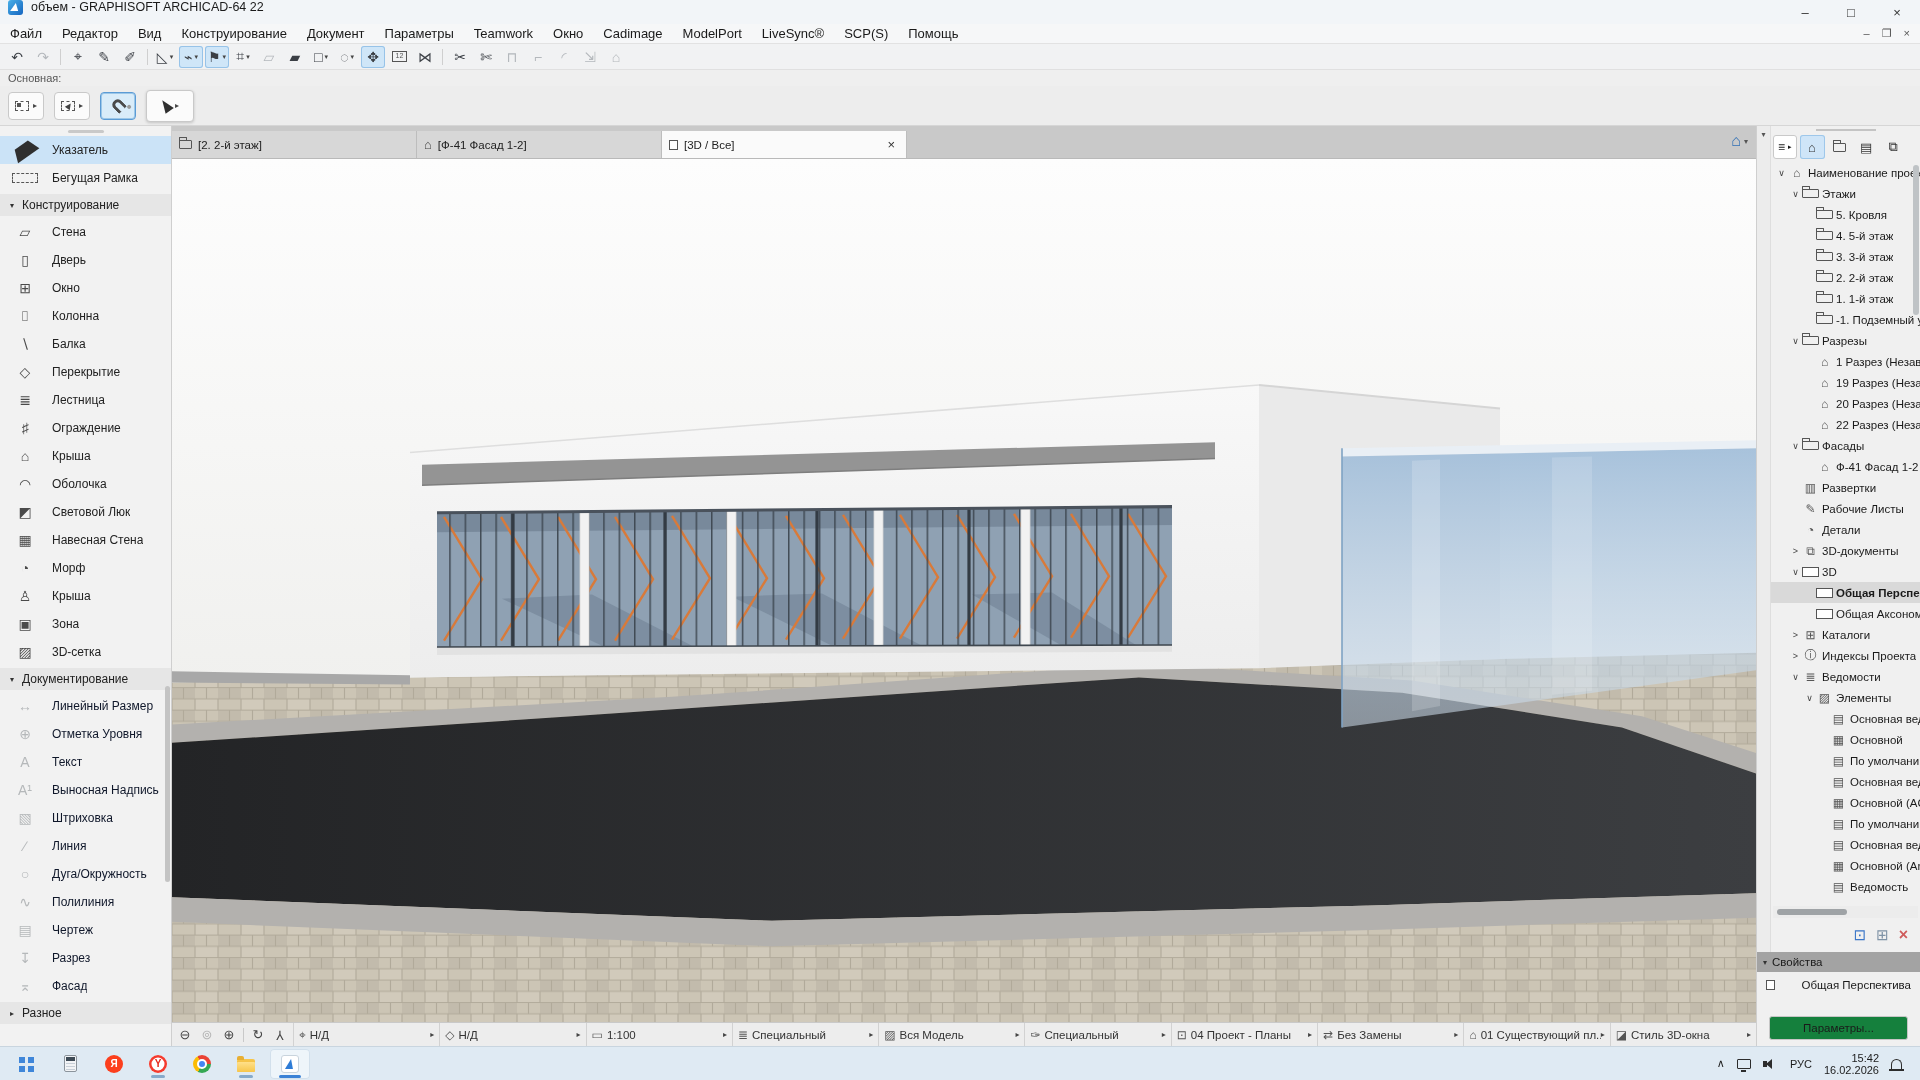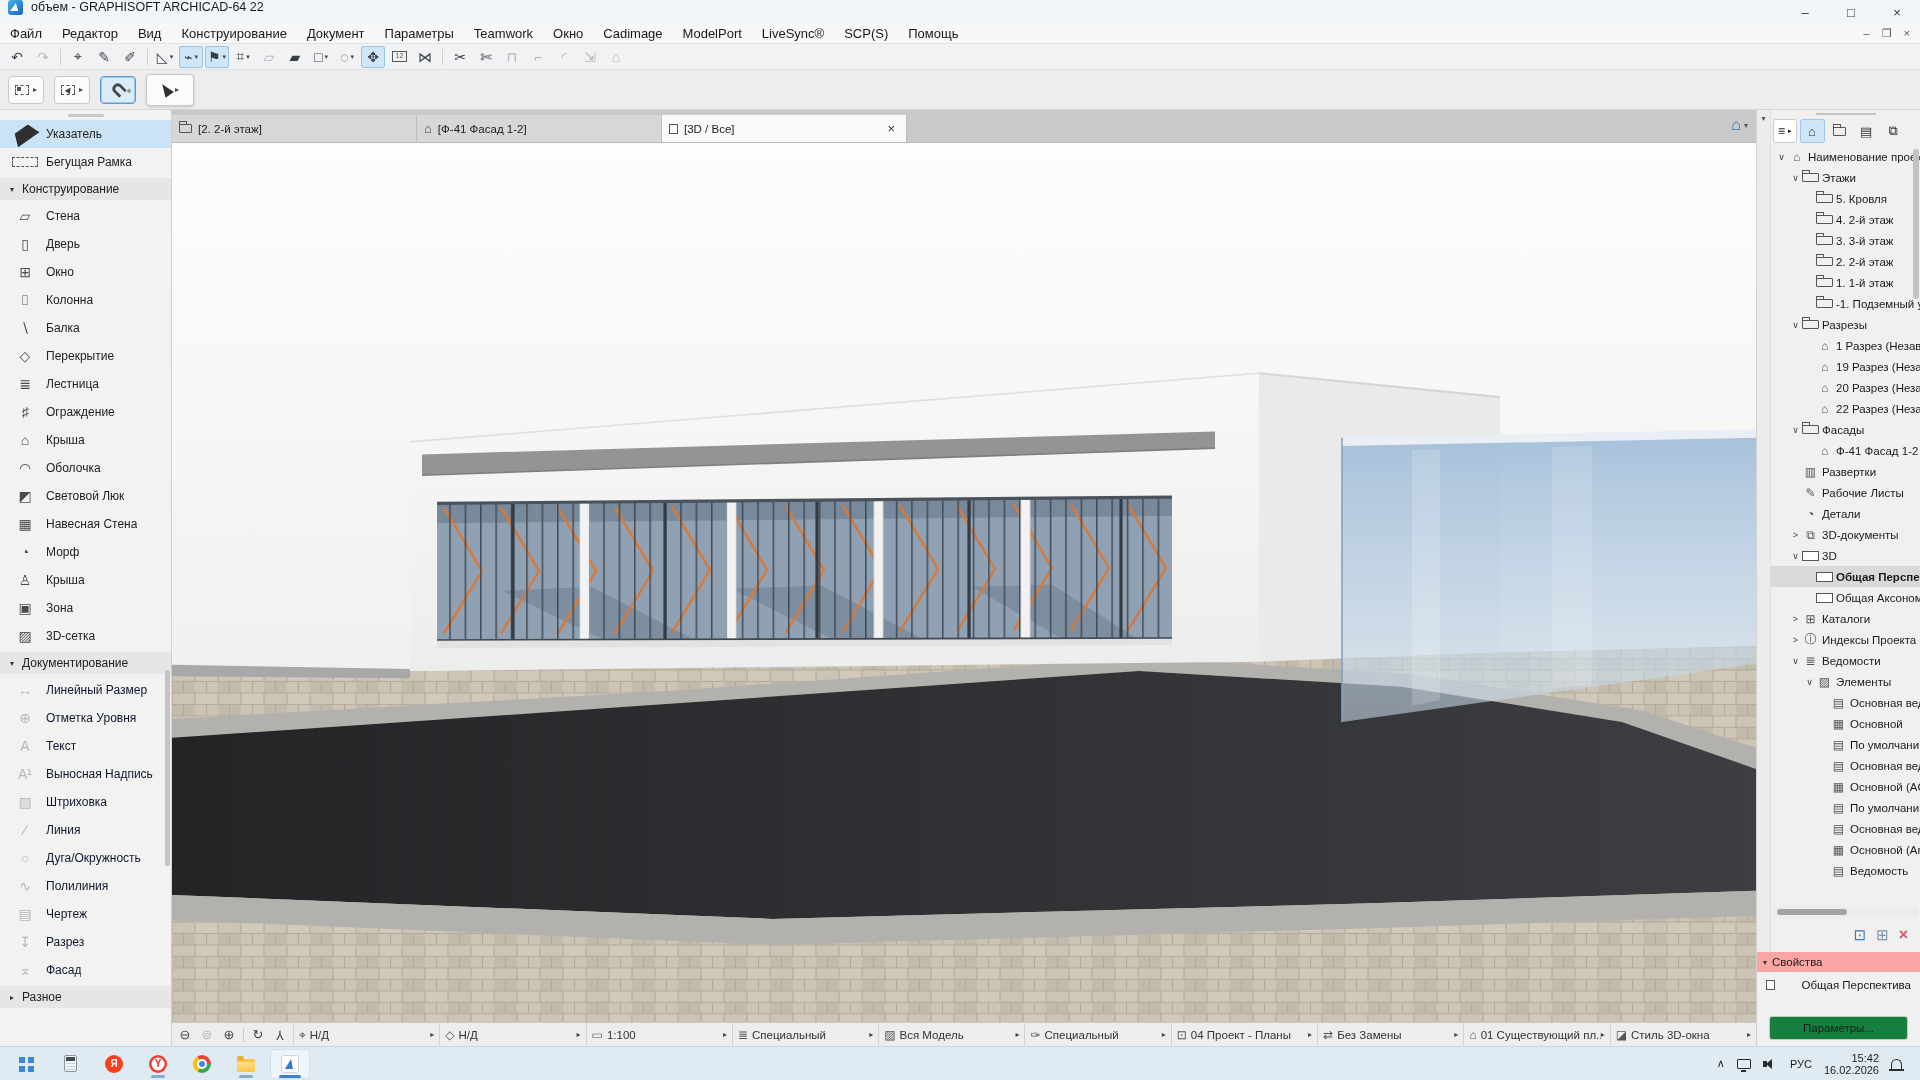--- a/index.html
+++ b/index.html
@@ -46,21 +46,21 @@
 
 
 .mainrow{flex:1;display:flex;min-height:0}
 
 
 .toolbox{width:172px;background:#f2f2f2;border-right:1px solid #cfcfcf;position:relative;overflow:hidden;display:flex;flex-direction:column;flex:none}
 .grip{width:36px;height:3px;background:#c9c9c9;border-radius:2px;margin:4px auto 3px;flex:none}
 .xrow{height:28px;display:flex;align-items:center;flex:none}
 .xrow .xarrow{display:none;width:14px;text-align:center;font-size:8px;color:#333}
 .xrow .xicon{width:26px;margin-left:12px;display:flex;justify-content:center;font-size:14px;color:#4a4a4a;flex:none}
-.xrow .xlabel{font-size:12px;color:#222;margin-left:8px;white-space:nowrap;overflow:hidden}
+.xrow .xlabel{font-size:12px;color:#222;margin-left:14px;white-space:nowrap;overflow:hidden}
 .xrow.selected{background:#cbe3f7}
 .xrow.t-header{height:22px;background:#e6e6e6;margin:2px 0}
 .t-header .xarrow{display:block;margin-left:5px}
 .t-header .xlabel{margin-left:3px}
 .xrow.disabled .xlabel{color:#0f172a}
 .xrow.disabled .xicon{color:#b5b8ba}
 .tb-scroll{position:absolute;right:1px;top:560px;width:5px;height:196px;background:#c4c4c4;border-radius:3px}
 
 
 .center{flex:1;display:flex;flex-direction:column;min-width:0}
@@ -109,21 +109,21 @@
 .trow .tlabel{overflow:hidden;padding-left:3px}
 .trow.selected{background:#d9d9d9}
 .trow.bold{font-weight:bold}
 .nav-vscroll{position:absolute;right:1px;top:3px;width:6px;height:150px;background:#bfc3c6;border-radius:3px}
 .nav-hscroll{height:12px;position:relative;background:#ececec;margin:0 2px;flex:none}
 .nav-hscroll .thumb{position:absolute;left:4px;top:3px;width:70px;height:6px;background:#9fa3a6;border-radius:3px}
 .nav-actions{height:34px;display:flex;align-items:center;justify-content:flex-end;gap:10px;padding-right:12px;flex:none}
 .nact{font-size:15px;color:#7f93a6}
 .nact [data-name="viewpoint-settings-icon"]{color:#3b76c8}
 .nact [data-name="delete-viewpoint-icon"]{color:#cf5b5b;font-weight:bold;font-size:16px}
-.props-header{height:20px;background:#fca5a5;display:flex;align-items:center;font-size:11.5px;gap:5px;padding-left:6px;flex:none}
+.props-header{height:20px;background:#a3a3a3;display:flex;align-items:center;font-size:11.5px;gap:5px;padding-left:6px;flex:none}
 .props-header::before{content:"▾";font-size:8px;color:#333}
 .props-row{height:26px;display:flex;align-items:center;padding:0 9px;font-size:11.5px;flex:none}
 .props-row .pr-label{margin-left:auto;white-space:nowrap;overflow:hidden}
 .props-btn{height:24px;margin:18px 12px 6px;background:#15803d;border:1px solid #c6c6c6;border-radius:3px;font-size:11.5px;display:flex;align-items:center;justify-content:center;flex:none}
 
 
 .bottomstrip{height:20px;display:flex;flex:none}
 .statusmsg{width:1756px;background:#eaf5f8;border-top:1px solid #cfcfcf;display:flex;align-items:center;padding-left:8px;font-size:12.5px;color:#111;white-space:nowrap;overflow:hidden;flex:none}
 .gsid{flex:1;background:#fff;border-top:1px solid #d6d6d6;border-left:1px solid #d6d6d6;display:flex;align-items:center;justify-content:center;gap:7px;font-size:12px;color:#a7adb3;letter-spacing:.5px}
 .ic-gsid{width:13px;height:9px;border:1.3px solid #9aa0a6;position:relative;background:#fff;display:inline-block}
@@ -269,20 +269,21 @@
         <span data-name="fillet-icon">◜</span>
       </div>
       <div class="tbi disabled" data-name="resize-icon">
         <span data-name="resize-icon">⇲</span>
       </div>
       <div class="tbi disabled" data-name="home-story-icon">
         <span data-name="home-story-icon">⌂</span>
       </div>
     </div>
 
+  <div class="basicbar-label" data-name="basic-toolbar-label">Основная:</div>
   <div class="basicbar" data-name="basic-toolbar">
 
   <div class="qbtn caret-on" data-name="select-combo-button">
         <span data-name="select-combo-icon" class="ic-selcombo"></span>
       </div>
       <div class="qbtn caret-on" data-name="marquee-combo-button">
         <span data-name="marquee-combo-icon" class="ic-marqcombo"></span>
       </div>
       <div class="qbtn active" data-name="magnet-toggle-button">
         <span data-name="magnet-icon" class="ic-magnet"></span>
@@ -657,21 +658,21 @@
                 <span class="tlabel">Этажи</span>
               </div>
               <div class="trow" data-name="navigator-tree-item" style="--ind: 2;">
                 <span class="arrow" data-name="tree-expand-arrow-icon"></span>
                 <span class="nicon ic-folder" data-name="story-icon"></span>
                 <span class="tlabel">5. Кровля</span>
               </div>
               <div class="trow" data-name="navigator-tree-item" style="--ind: 2;">
                 <span class="arrow" data-name="tree-expand-arrow-icon"></span>
                 <span class="nicon ic-folder" data-name="story-icon"></span>
-                <span class="tlabel">4. 2-й этаж</span>
+                <span class="tlabel">4. 5-й этаж</span>
               </div>
               <div class="trow" data-name="navigator-tree-item" style="--ind: 2;">
                 <span class="arrow" data-name="tree-expand-arrow-icon"></span>
                 <span class="nicon ic-folder" data-name="story-icon"></span>
                 <span class="tlabel">3. 3-й этаж</span>
               </div>
               <div class="trow" data-name="navigator-tree-item" style="--ind: 2;">
                 <span class="arrow" data-name="tree-expand-arrow-icon"></span>
                 <span class="nicon ic-folder" data-name="story-icon"></span>
                 <span class="tlabel">2. 2-й этаж</span>

